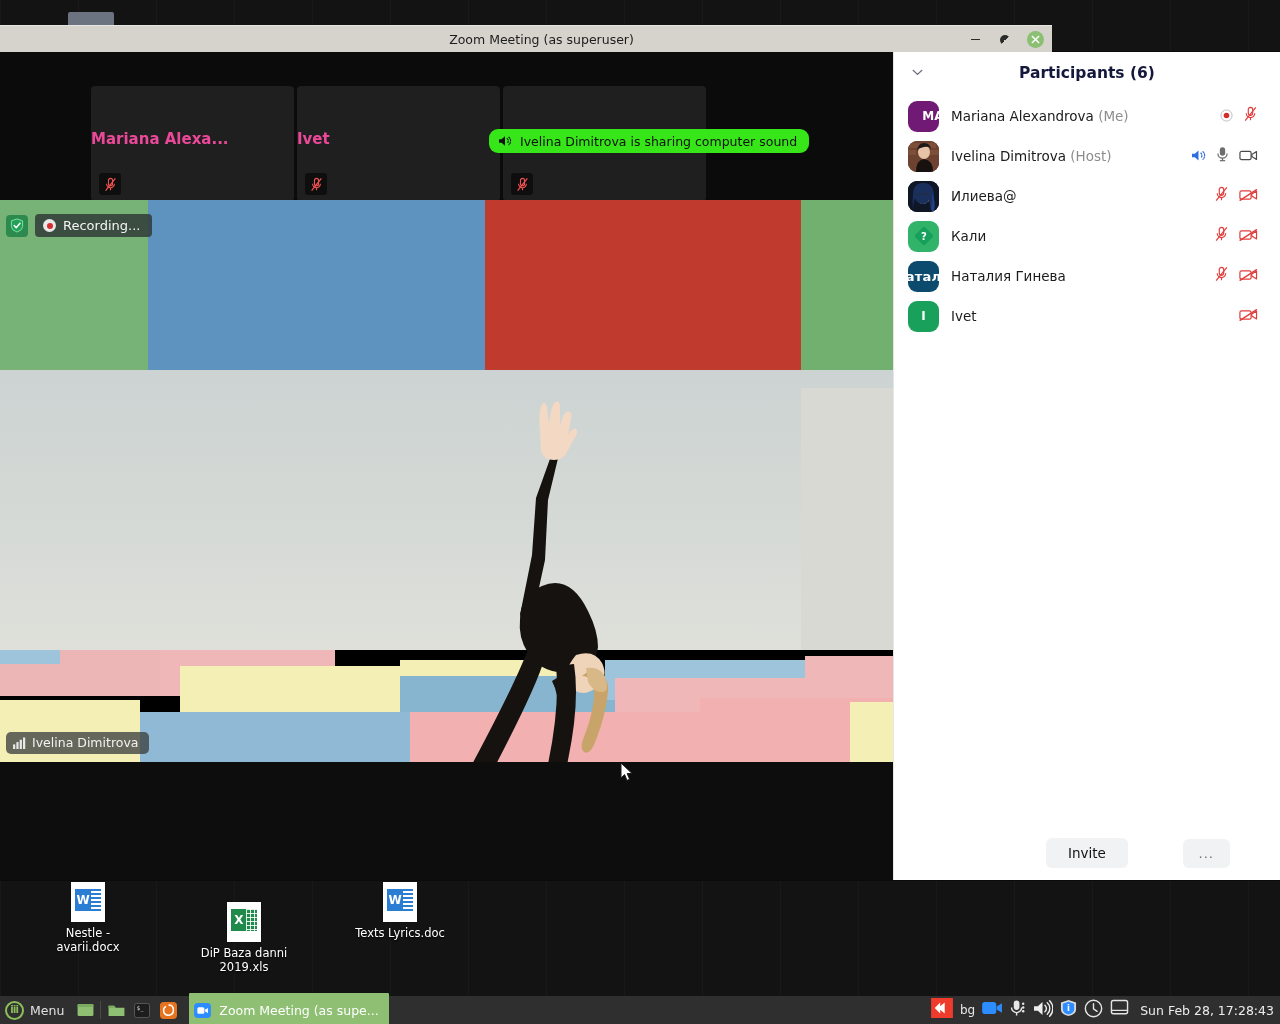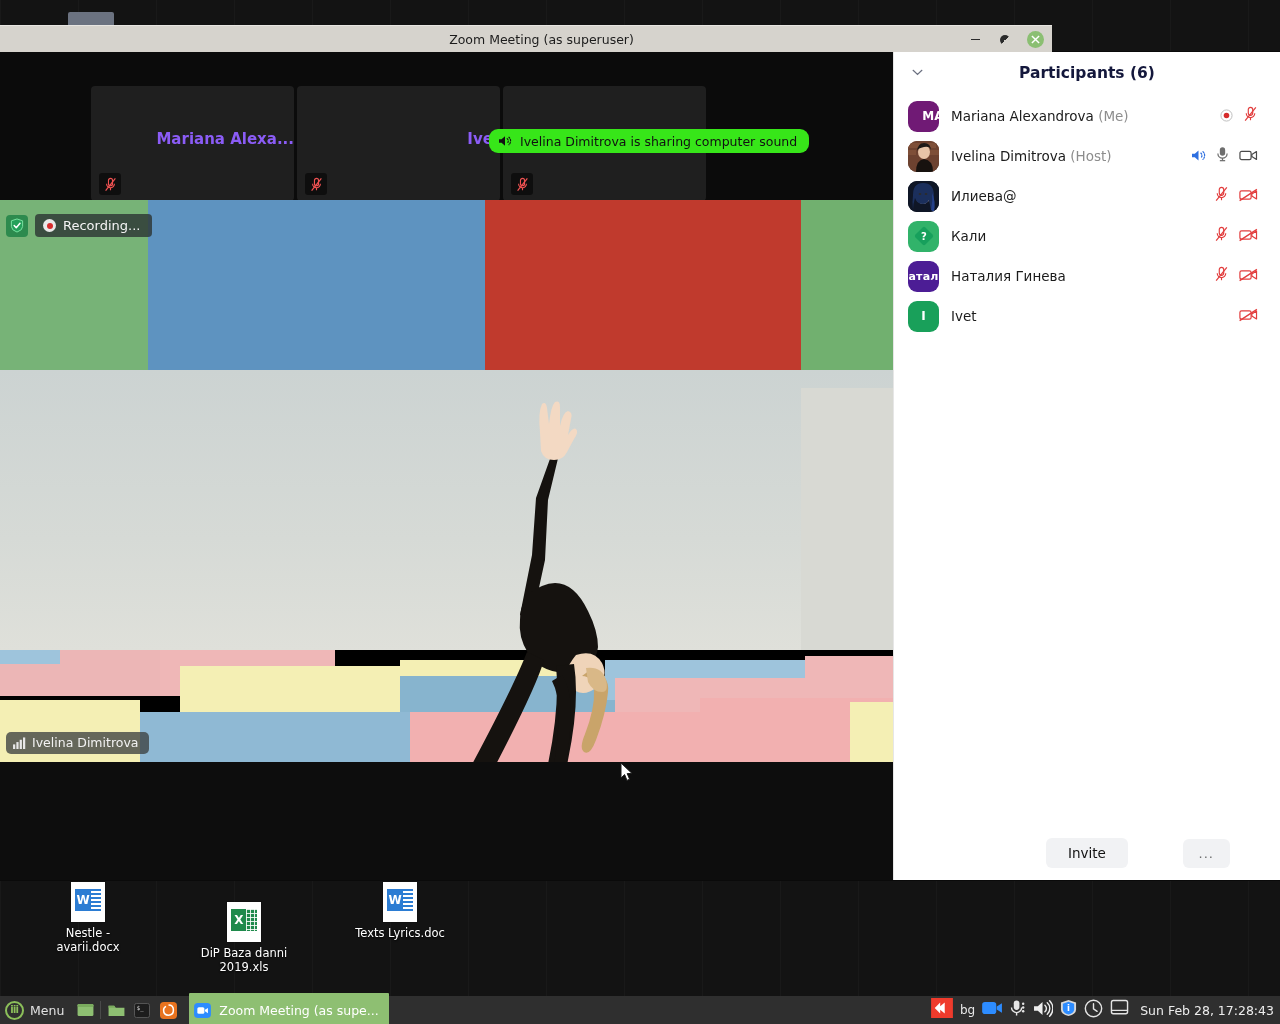--- a/index.html
+++ b/index.html
@@ -122,22 +122,22 @@
   
   .meeting-body { position:absolute; inset: 0; background: #0b0b0b; }
 
   
   .filmstrip { position: absolute; left: 0; top: 0; width: 893px; height: 116px; background:#0b0b0b; }
   .tile {
     position: absolute; top: 34px; height: 115px; width: 203px;
     background: #1f1f1f; border-radius: 4px; overflow: hidden;
   }
   .tile .tname {
-    position:absolute; left:0; right:0; top: 44px; text-align: right;
-    color: #8b5cf6; font-size: 15px; font-weight: 600;
+    position:absolute; left:0; right:0; top: 44px; text-align: left;
+    color: #ec4899; font-size: 15px; font-weight: 600;
     font-family: "DejaVu Sans", "Liberation Sans", sans-serif;
   }
   .tile .mute-badge {
     position: absolute; left: 8px; bottom: 6px; width: 22px; height: 22px;
     background: rgba(0,0,0,0.55); border-radius: 3px;
     display:flex; align-items:center; justify-content:center;
   }
 
   
   .share-area { position: absolute; left: 0; top: 148px; width: 893px; height: 562px; background:#000; }
@@ -617,21 +617,21 @@
                 <svg width="19" height="14" viewBox="0 0 20 15">
                   <rect x="0.8" y="3" width="12" height="9" rx="1.8" stroke="#e23d3d" stroke-width="1.3" fill="none"></rect>
                   <path d="M13.6 6.5 L18.6 3.3 v8.4 L13.6 8.5 z" stroke="#e23d3d" stroke-width="1.3" fill="none" stroke-linejoin="round"></path>
                   <line x1="0.5" y1="13.5" x2="19" y2="1.5" stroke="#e23d3d" stroke-width="1.4"></line>
                 </svg>
               </span>
             </div>
           </div>
 
           <div class="prow">
-            <div class="avatar" style="background:#4c1d95; font-size:11px; border-radius:9px;">
+            <div class="avatar" style="background:#0c4a6e; font-size:13px; border-radius:9px;">
               <span>атал</span>
             </div>
             <div class="pname">
               <span>Наталия Гинева</span>
             </div>
             <div class="picons">
               <span>
                 <svg width="15" height="16" viewBox="0 0 16 18">
                   <rect x="5.5" y="1.5" width="5" height="9" rx="2.5" stroke="#e23d3d" stroke-width="1.3" fill="none"></rect>
                   <path d="M3.2 8.2 a4.8 4.8 0 0 0 9.6 0" stroke="#e23d3d" stroke-width="1.3" fill="none"></path>

